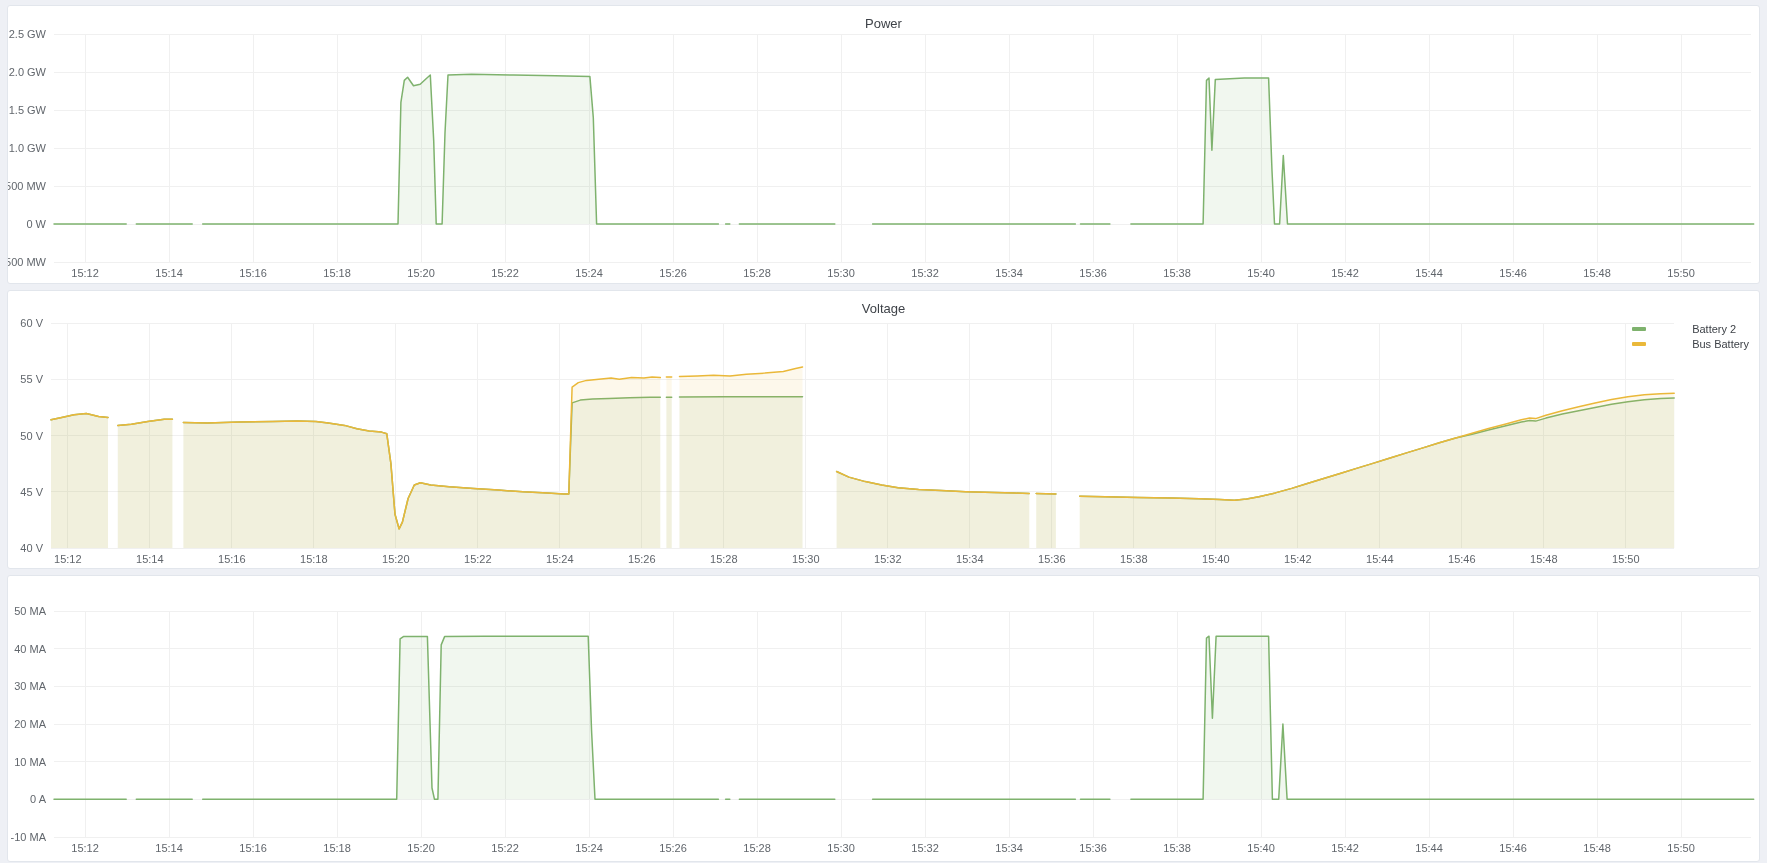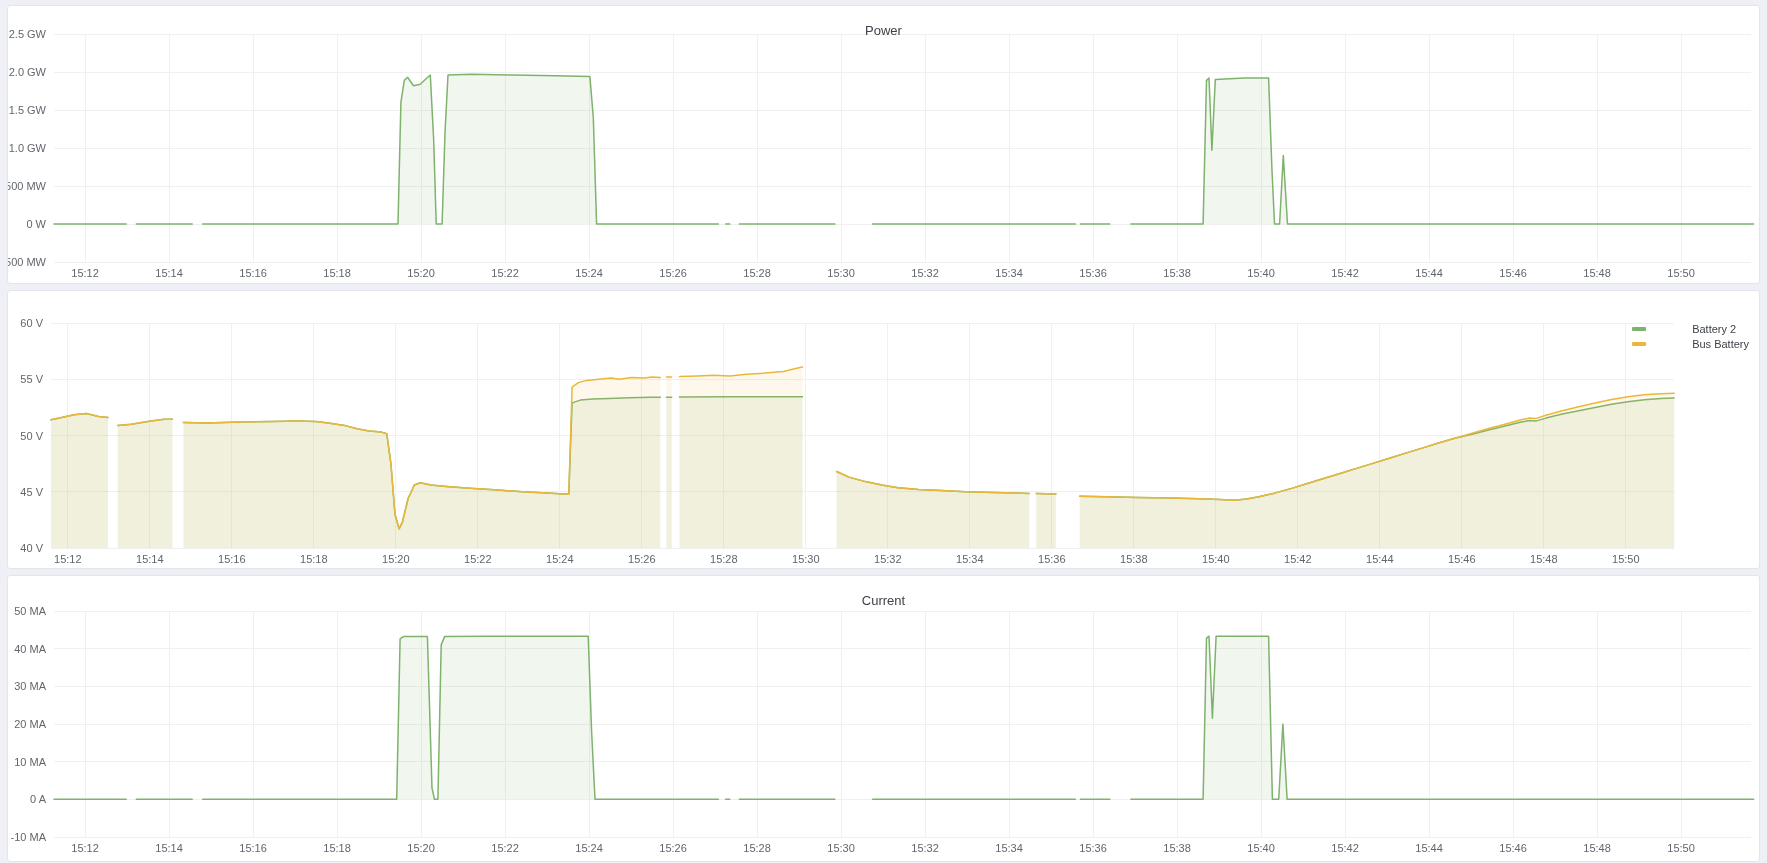--- a/index.html
+++ b/index.html
@@ -19,21 +19,21 @@
     overflow:hidden;
   }
   .p1{height:279px}
   .p2{height:279px}
   .p3{height:287px}
   .panel-title{
     text-align:center;
     font-size:13px;
     font-weight:500;
     color:#3e4248;
-    padding-top:17px;
+    padding-top:10px;
     height:17px;
     position:relative;
     z-index:2;
   }
   svg.chart{position:absolute;left:0;top:0;z-index:1;}
   .grid{stroke:#f0f0f0;stroke-width:1;shape-rendering:crispEdges;}
   .ylab,.xlab{font-family:"Liberation Sans",sans-serif;font-size:11px;fill:#61666c;}
   .ylab{text-anchor:end;}
   .xlab{text-anchor:middle;}
   .legend{
@@ -116,20 +116,21 @@
       <polygon points="864.6,218.0 864.6,218.0 1067.4,218.0 1067.4,218.0" fill="#7eb26d" fill-opacity="0.11" stroke="none"></polygon>
       <polyline points="864.6,218.0 1067.4,218.0" fill="none" stroke="#7eb26d" stroke-width="1.5" stroke-linejoin="round" stroke-linecap="round"></polyline>
       <polygon points="1072.5,218.0 1072.5,218.0 1101.9,218.0 1101.9,218.0" fill="#7eb26d" fill-opacity="0.11" stroke="none"></polygon>
       <polyline points="1072.5,218.0 1101.9,218.0" fill="none" stroke="#7eb26d" stroke-width="1.5" stroke-linejoin="round" stroke-linecap="round"></polyline>
       <polygon points="1122.9,218.0 1122.9,218.0 1195.1,218.0 1198.5,74.4 1201.0,72.1 1203.9,144.3 1207.3,73.6 1236.3,72.1 1260.6,72.1 1264.0,164.8 1266.5,218.0 1271.6,218.0 1275.3,149.6 1279.5,218.0 1337.1,218.0 1505.1,218.0 1745.7,218.0 1745.7,218.0" fill="#7eb26d" fill-opacity="0.11" stroke="none"></polygon>
       <polyline points="1122.9,218.0 1195.1,218.0 1198.5,74.4 1201.0,72.1 1203.9,144.3 1207.3,73.6 1236.3,72.1 1260.6,72.1 1264.0,164.8 1266.5,218.0 1271.6,218.0 1275.3,149.6 1279.5,218.0 1337.1,218.0 1505.1,218.0 1745.7,218.0" fill="none" stroke="#7eb26d" stroke-width="1.5" stroke-linejoin="round" stroke-linecap="round"></polyline>
     </svg>
 </div>
 
 <div class="panel p2">
+  <div class="panel-title">Voltage</div>
   <svg class="chart" width="1751" height="277" viewBox="0 0 1751 277">
       <line x1="43" x2="1666" y1="32" y2="32" class="grid"></line>
       <text x="35" y="36" class="ylab">60 V</text>
       <line x1="43" x2="1666" y1="88.25" y2="88.25" class="grid"></line>
       <text x="35" y="92.25" class="ylab">55 V</text>
       <line x1="43" x2="1666" y1="144.5" y2="144.5" class="grid"></line>
       <text x="35" y="148.5" class="ylab">50 V</text>
       <line x1="43" x2="1666" y1="200.75" y2="200.75" class="grid"></line>
       <text x="35" y="204.75" class="ylab">45 V</text>
       <line x1="43" x2="1666" y1="257" y2="257" class="grid"></line>
@@ -213,21 +214,20 @@
         <span>Battery 2</span>
       </div>
       <div class="legend-item">
         <span class="swatch" style="background: rgb(234, 184, 57);"></span>
         <span>Bus Battery</span>
       </div>
     </div>
 </div>
 
 <div class="panel p3">
-  <div class="panel-title">Current</div>
   <svg class="chart" width="1751" height="285" viewBox="0 0 1751 285">
       <line x1="46" x2="1743" y1="35" y2="35" class="grid"></line>
       <text x="38" y="39" class="ylab">50 MA</text>
       <line x1="46" x2="1743" y1="72.66666666666666" y2="72.66666666666666" class="grid"></line>
       <text x="38" y="76.66666666666666" class="ylab">40 MA</text>
       <line x1="46" x2="1743" y1="110.33333333333333" y2="110.33333333333333" class="grid"></line>
       <text x="38" y="114.33333333333333" class="ylab">30 MA</text>
       <line x1="46" x2="1743" y1="148" y2="148" class="grid"></line>
       <text x="38" y="152" class="ylab">20 MA</text>
       <line x1="46" x2="1743" y1="185.66666666666666" y2="185.66666666666666" class="grid"></line>

